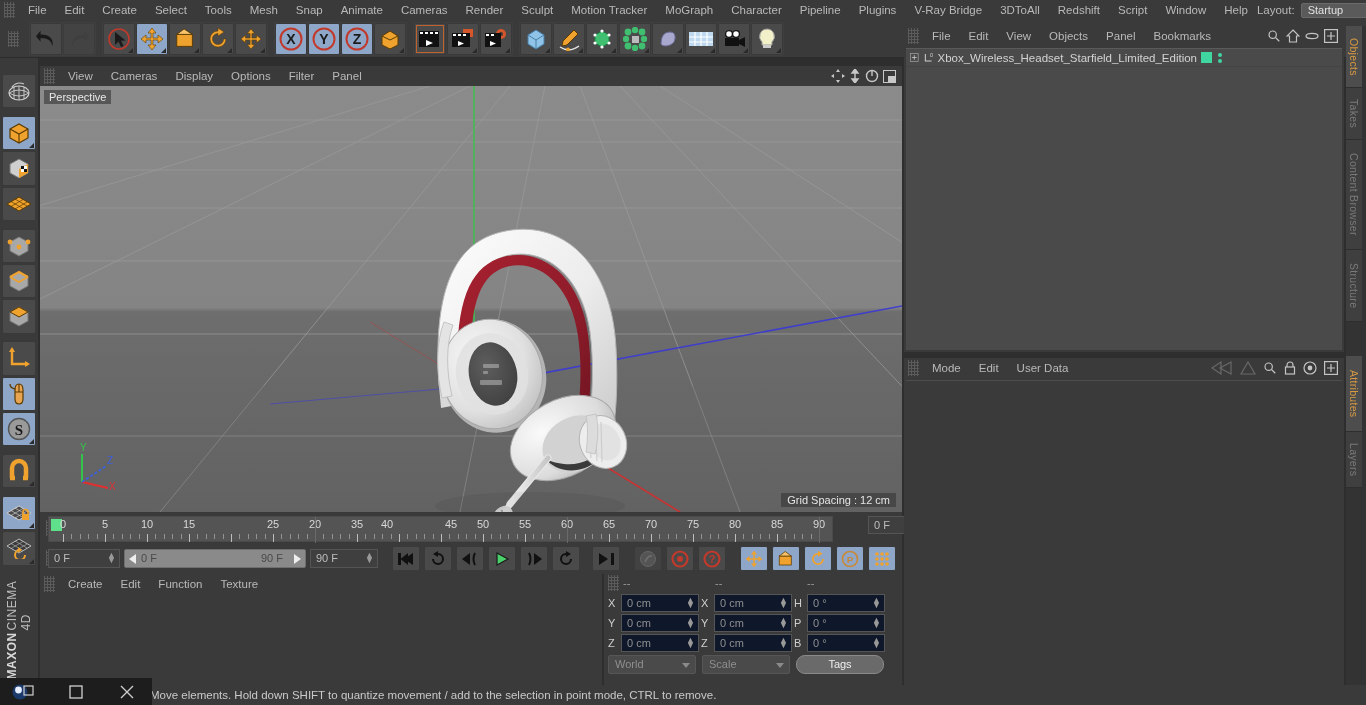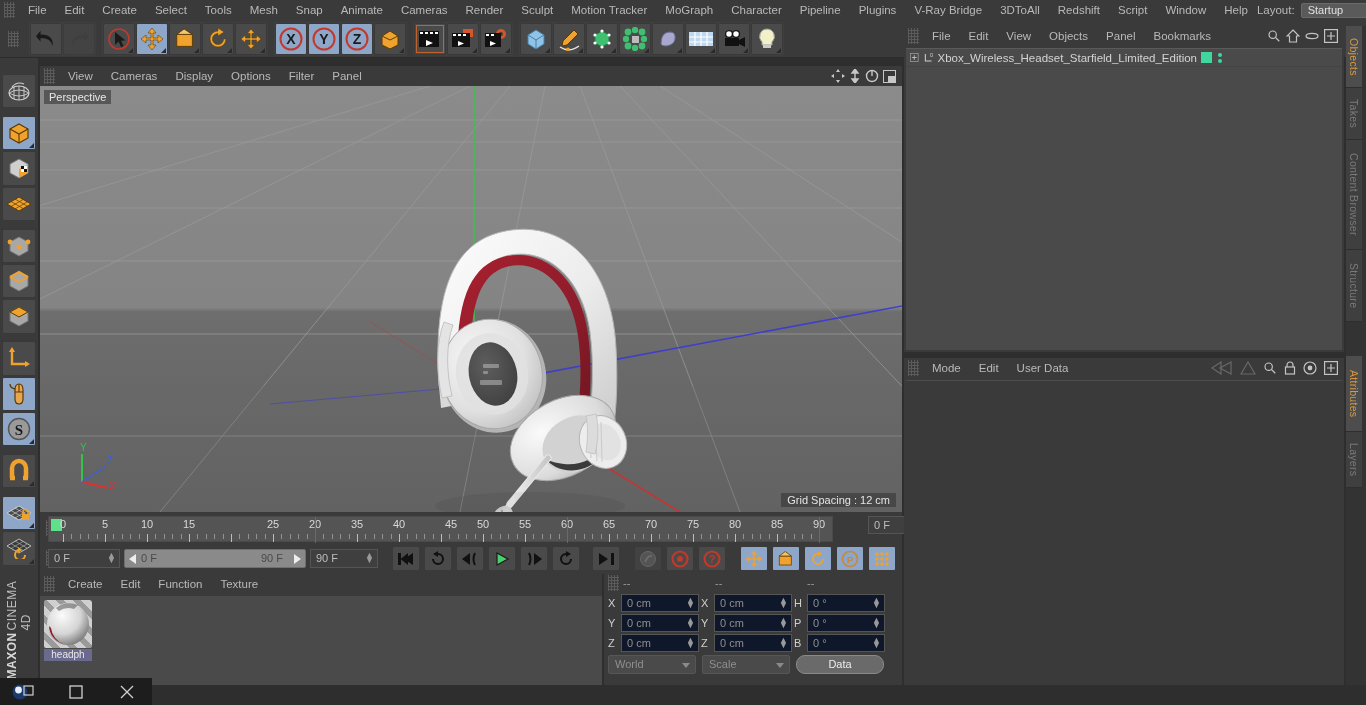--- a/index.html
+++ b/index.html
@@ -701,21 +701,21 @@
           <div class="tl-num" style="left: 140px;">15</div>
           <div class="tl-tick" style="left: 140px; height: 8px;"></div>
           <div class="tl-num" style="left: 170px; margin-top: 32px;">20</div>
           <div class="tl-tick" style="left: 182px; height: 8px;"></div>
           <div class="tl-num" style="left: 224px;">25</div>
           <div class="tl-tick" style="left: 224px; height: 8px;"></div>
           <div class="tl-num" style="left: 266px;">20</div>
           <div class="tl-tick" style="left: 266px; height: 8px;"></div>
           <div class="tl-num" style="left: 308px;">35</div>
           <div class="tl-tick" style="left: 308px; height: 8px;"></div>
-          <div class="tl-num" style="left: 350px;">40</div>
+          <div class="tl-num" style="left: 338px;">40</div>
           <div class="tl-tick" style="left: 350px; height: 8px;"></div>
           <div class="tl-num" style="left: 402px;">45</div>
           <div class="tl-tick" style="left: 392px; height: 8px;"></div>
           <div class="tl-num" style="left: 434px;">50</div>
           <div class="tl-tick" style="left: 434px; height: 8px;"></div>
           <div class="tl-num" style="left: 476px;">55</div>
           <div class="tl-tick" style="left: 476px; height: 8px;"></div>
           <div class="tl-num" style="left: 518px;">60</div>
           <div class="tl-tick" style="left: 518px; height: 8px;"></div>
           <div class="tl-num" style="left: 560px;">65</div>
@@ -948,40 +948,20 @@
   </div>
 
   <div id="mat-panel">
     <div id="mat-menu">
       <div class="gripper"></div>
       <div class="menu-item">Create</div>
       <div class="menu-item">Edit</div>
       <div class="menu-item">Function</div>
       <div class="menu-item">Texture</div>
     </div>
-    <div id="mat-body">
-      <div id="mat-item">
-        <div id="mat-thumb">
-          <svg width="48" height="48" viewBox="0 0 48 48">
-            <defs>
-              <radialGradient id="msph" cx="0.36" cy="0.3" r="0.8">
-                <stop offset="0" stop-color="#fbfbfb"></stop>
-                  <stop offset="0.55" stop-color="#d5d5d5"></stop>
-                  <stop offset="1" stop-color="#6a6a6a"></stop>
-              </radialGradient>
-            </defs>
-            <circle cx="24" cy="24" r="21" fill="url(#msph)"></circle>
-            <path d="M24 3 A21 21 0 0 0 7 34 A21 21 0 0 1 24 3Z" fill="#8e1c2a"></path>
-            <path d="M5 26 A19 19 0 0 0 20 44 A19 19 0 0 1 7 28Z" fill="#8e1c2a"></path>
-            <path d="M12 8 A21 21 0 0 1 34 5 L30 9 A17 17 0 0 0 15 11Z" fill="#4a4a4a" opacity=".5"></path>
-          </svg>
-        </div>
-        <div id="mat-name">headph</div>
-      </div>
-    </div>
   </div>
 
   <div id="coord-panel">
     <div id="coord-head">
       <div class="gripper"></div>
       <span class="dash">--</span>
       <span class="dash">--</span>
       <span class="dash">--</span>
     </div>
 
@@ -1041,21 +1021,21 @@
 
     <div id="coord-bottom">
       <div class="cdd">
         <span>World</span>
         <span class="arrow"></span>
       </div>
       <div class="cdd">
         <span>Scale</span>
         <span class="arrow"></span>
       </div>
-      <div id="apply-btn">Data</div>
+      <div id="apply-btn">Tags</div>
     </div>
   </div>
 
   <div id="obj-panel">
     <div id="obj-menu">
       <div class="gripper"></div>
       <div class="menu-item">File</div>
       <div class="menu-item">Edit</div>
       <div class="menu-item">View</div>
       <div class="menu-item">Objects</div>
@@ -1138,20 +1118,23 @@
   <div id="sidetabs">
     <div class="stab sel" style="height:62px">Objects</div>
     <div class="stab dim" style="height:52px">Takes</div>
     <div class="stab dim" style="height:110px">Content Browser</div>
     <div class="stab dim" style="height:72px">Structure</div>
     <div style="height:34px"></div>
     <div class="stab sel" style="height:76px">Attributes</div>
     <div class="stab dim" style="height:56px">Layers</div>
   </div>
 
+  <div id="statusbar">
+    <span id="status-text">Move elements. Hold down SHIFT to quantize movement / add to the selection in point mode, CTRL to remove.</span>
+  </div>
 
   <div id="taskbar">
     <div class="tb-btn">
       <svg width="30" height="18" viewBox="0 0 30 18">
         <circle cx="10" cy="9" r="7.5" fill="#1b3a6b"></circle>
         <circle cx="8.5" cy="7" r="3.4" fill="#e8f0ff"></circle>
         <rect x="14" y="3" width="9" height="9" fill="none" stroke="#d0d0d0" stroke-width="1.2"></rect>
       </svg>
     </div>
     <div class="tb-btn">

